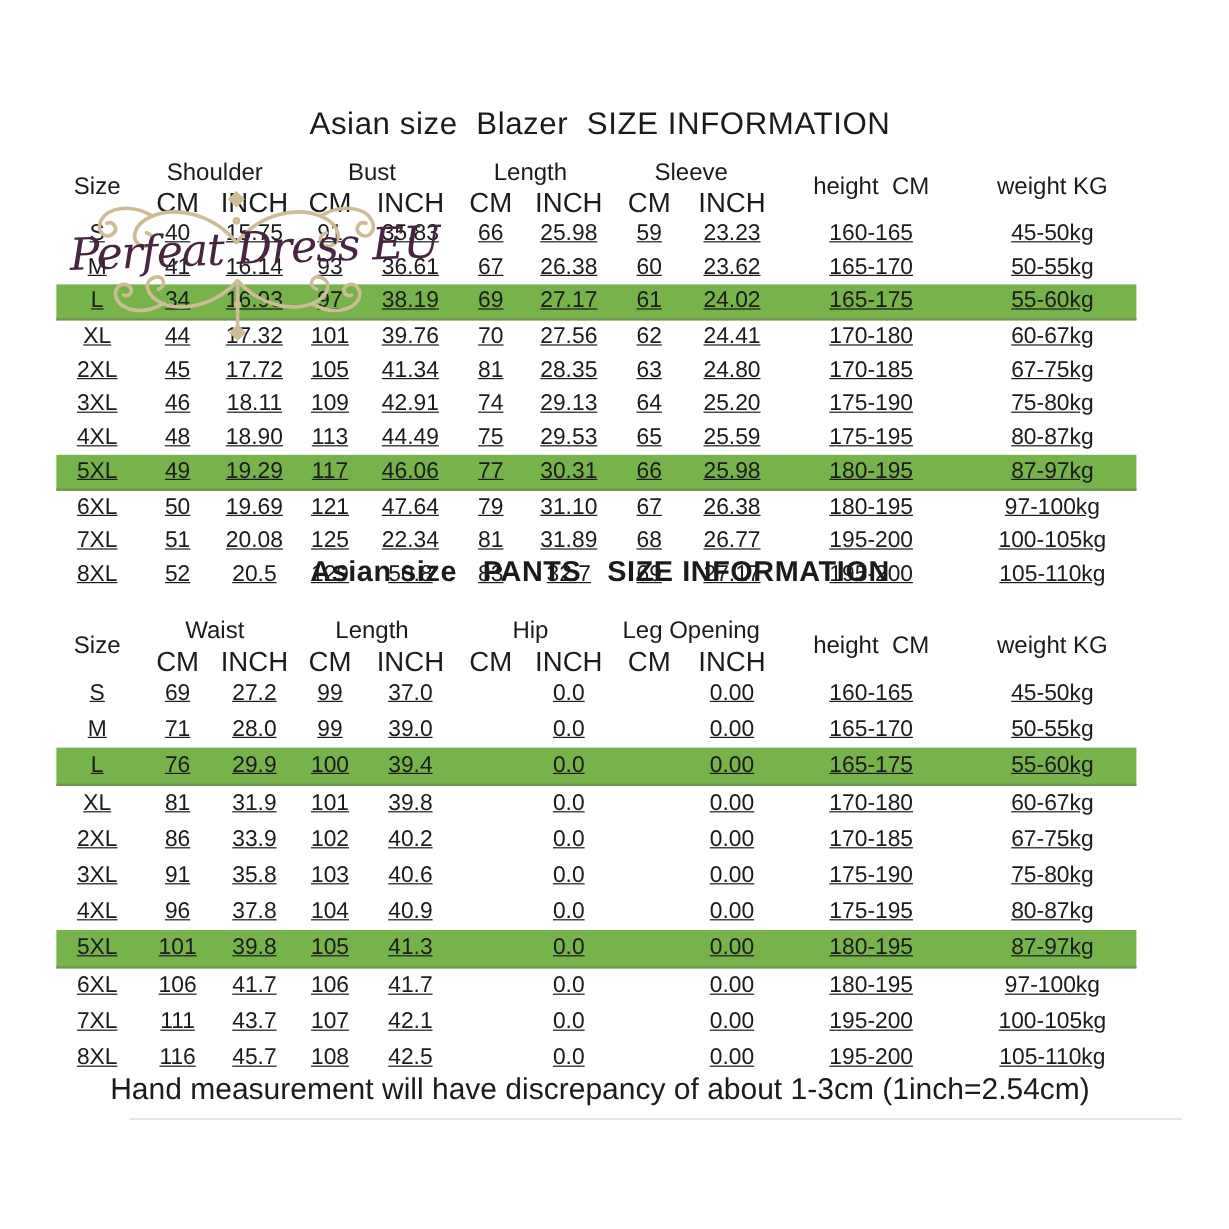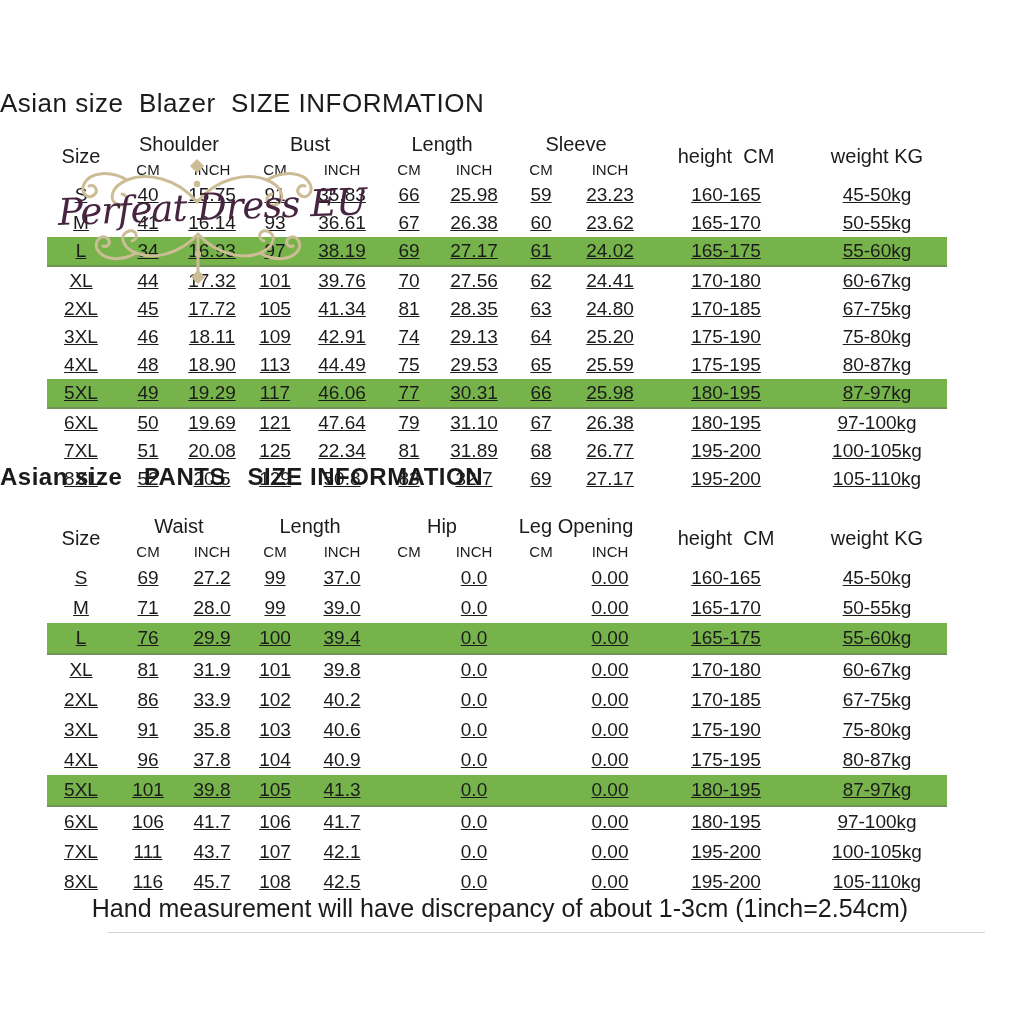--- a/index.html
+++ b/index.html
@@ -1,34 +1,34 @@
 <!DOCTYPE html>
 <html><head>
 <meta charset="utf-8">
 <style>
   html,body{margin:0;padding:0;background:#fff;}
   #page{position:relative;width:1024px;height:1024px;background:#ffffff;overflow:hidden;
         font-family:"Liberation Sans",sans-serif;color:#1b1b1b;}
-  .title{position:absolute;left:0;width:1000px;white-space:pre;}
+  .title{position:absolute;left:0;width:1000px;text-align:center;white-space:pre;}
   #blazer-title{top:88px;font-size:26px;font-weight:400;letter-spacing:0.5px;}
   #pants-title{top:463px;font-size:24px;font-weight:700;letter-spacing:0.5px;}
   .sizetable{position:absolute;left:47px;width:900px;}
   #blazer-table{top:131px;}
   #pants-table{top:513px;}
   .thead{display:grid;grid-template-columns:68px 66px 62px 64px 70px 64px 66px 68px 70px 162px 140px;
          grid-template-rows:26px 24px;}
   .hcell{display:flex;align-items:center;justify-content:center;font-size:20px;white-space:pre;}
   .h-size{grid-column:1;grid-row:1/3;}
   .h-g1{grid-column:2/4;grid-row:1;}
   .h-g2{grid-column:4/6;grid-row:1;}
   .h-g3{grid-column:6/8;grid-row:1;}
   .h-g4{grid-column:8/10;grid-row:1;}
   .h-height{grid-column:10;grid-row:1/3;}
   .h-weight{grid-column:11;grid-row:1/3;}
-  .h-unit{grid-row:2;font-size:15px;}
+  .h-unit{grid-row:2;font-size:23px;}
   .trow{display:grid;grid-template-columns:68px 66px 62px 64px 70px 64px 66px 68px 70px 162px 140px;text-decoration:underline;}
   #blazer-table .trow{height:28px;}
   #pants-table .trow{height:30px;}
   .cell{display:flex;align-items:center;justify-content:center;font-size:19px;}
   .trow.highlight{background:#76b34b;border-bottom:2px solid #6f9455;}
   #note{position:absolute;top:894px;left:0;width:1000px;text-align:center;font-size:25px;}
   #divider{position:absolute;top:932px;left:108px;width:877px;height:1px;background:#d4d4d4;}
   #watermark{position:absolute;left:58px;top:158px;width:284px;height:140px;z-index:5;pointer-events:none;}
   #watermark .wm-text{position:absolute;left:0;top:28px;width:284px;text-align:center;
       font-family:"DejaVu Serif",serif;font-style:italic;font-size:37px;font-weight:500;

